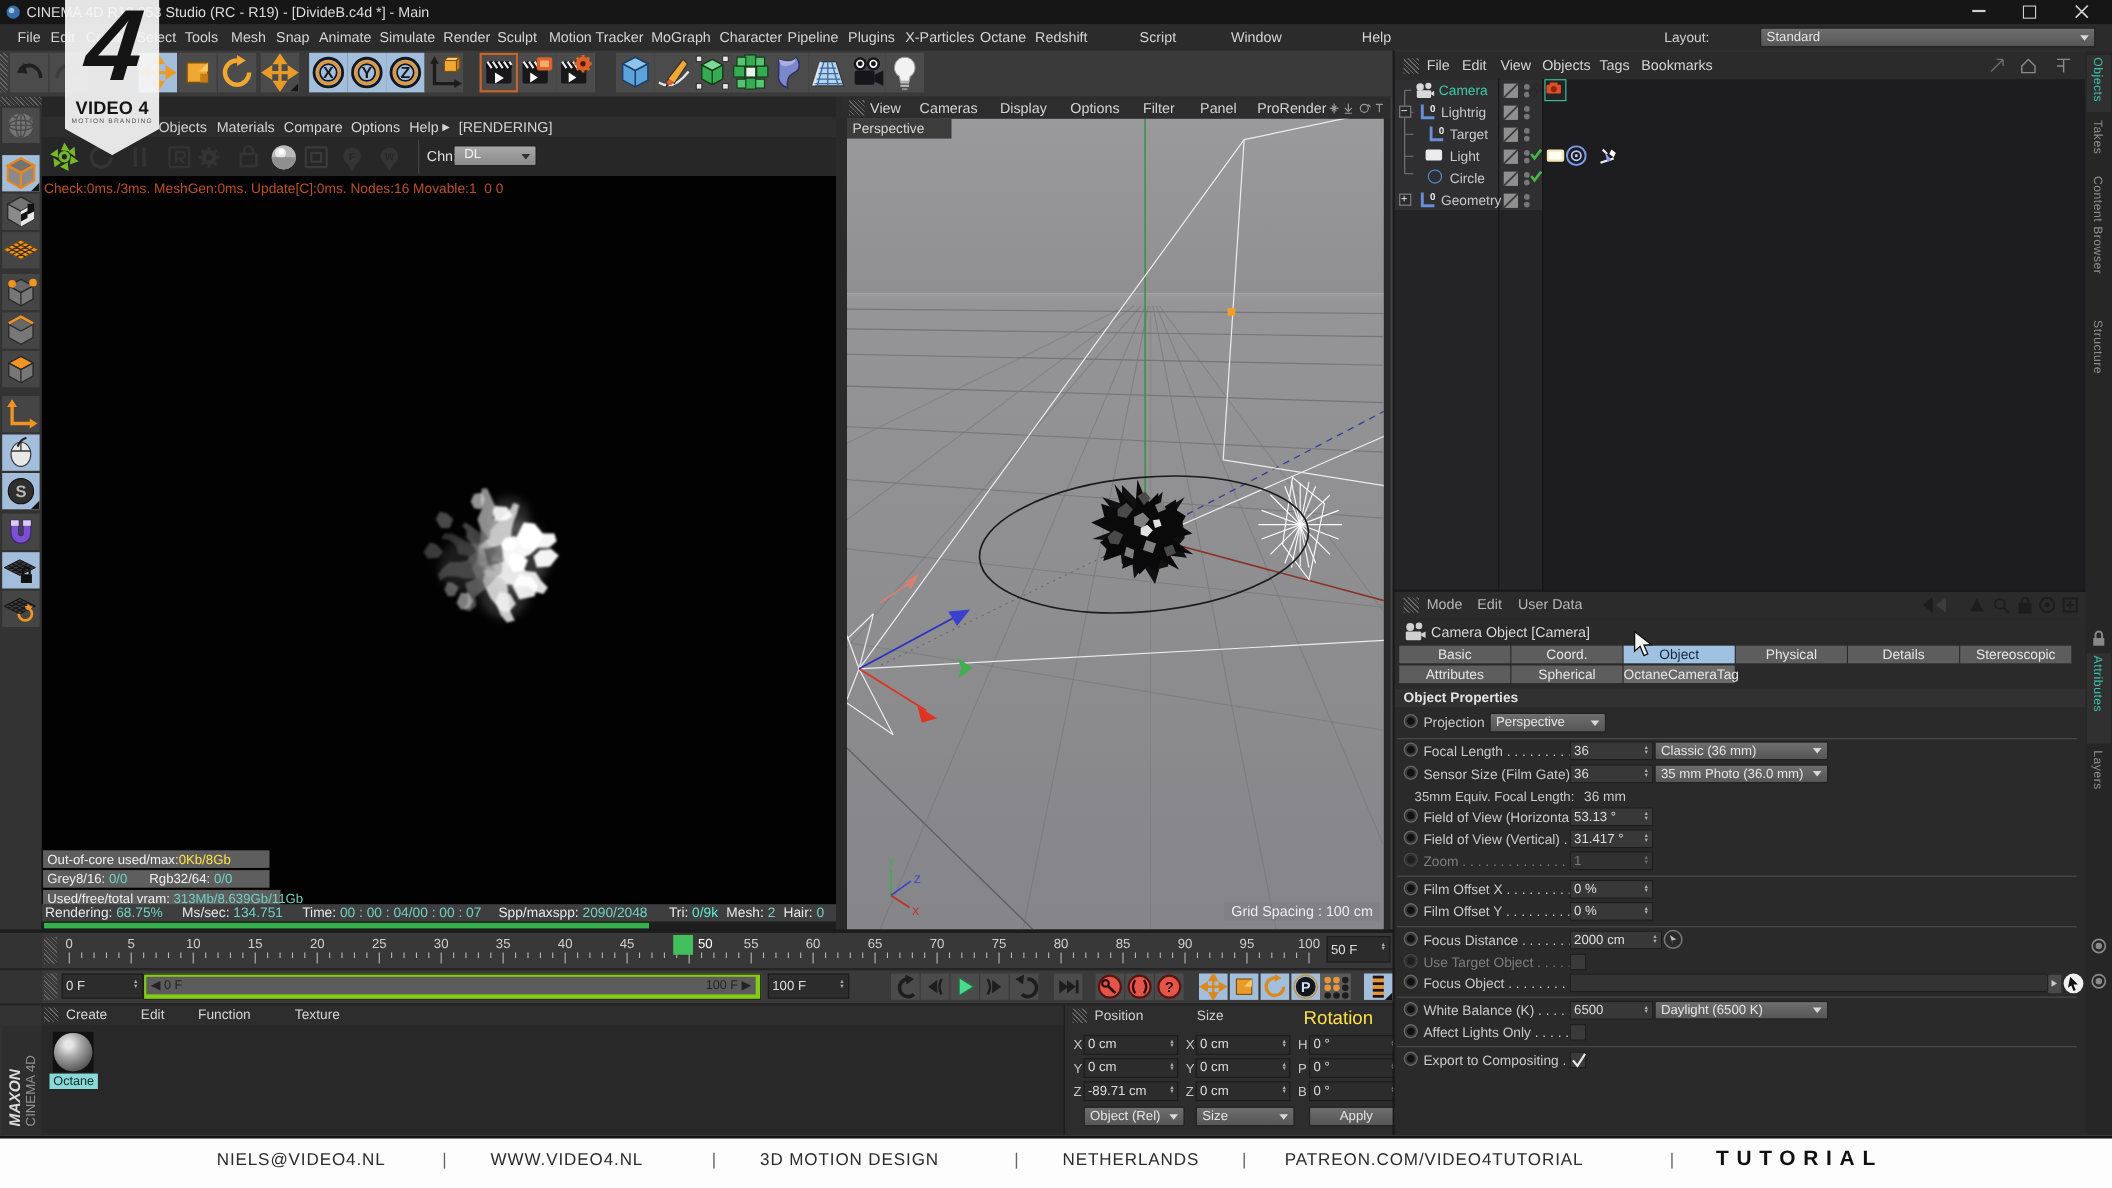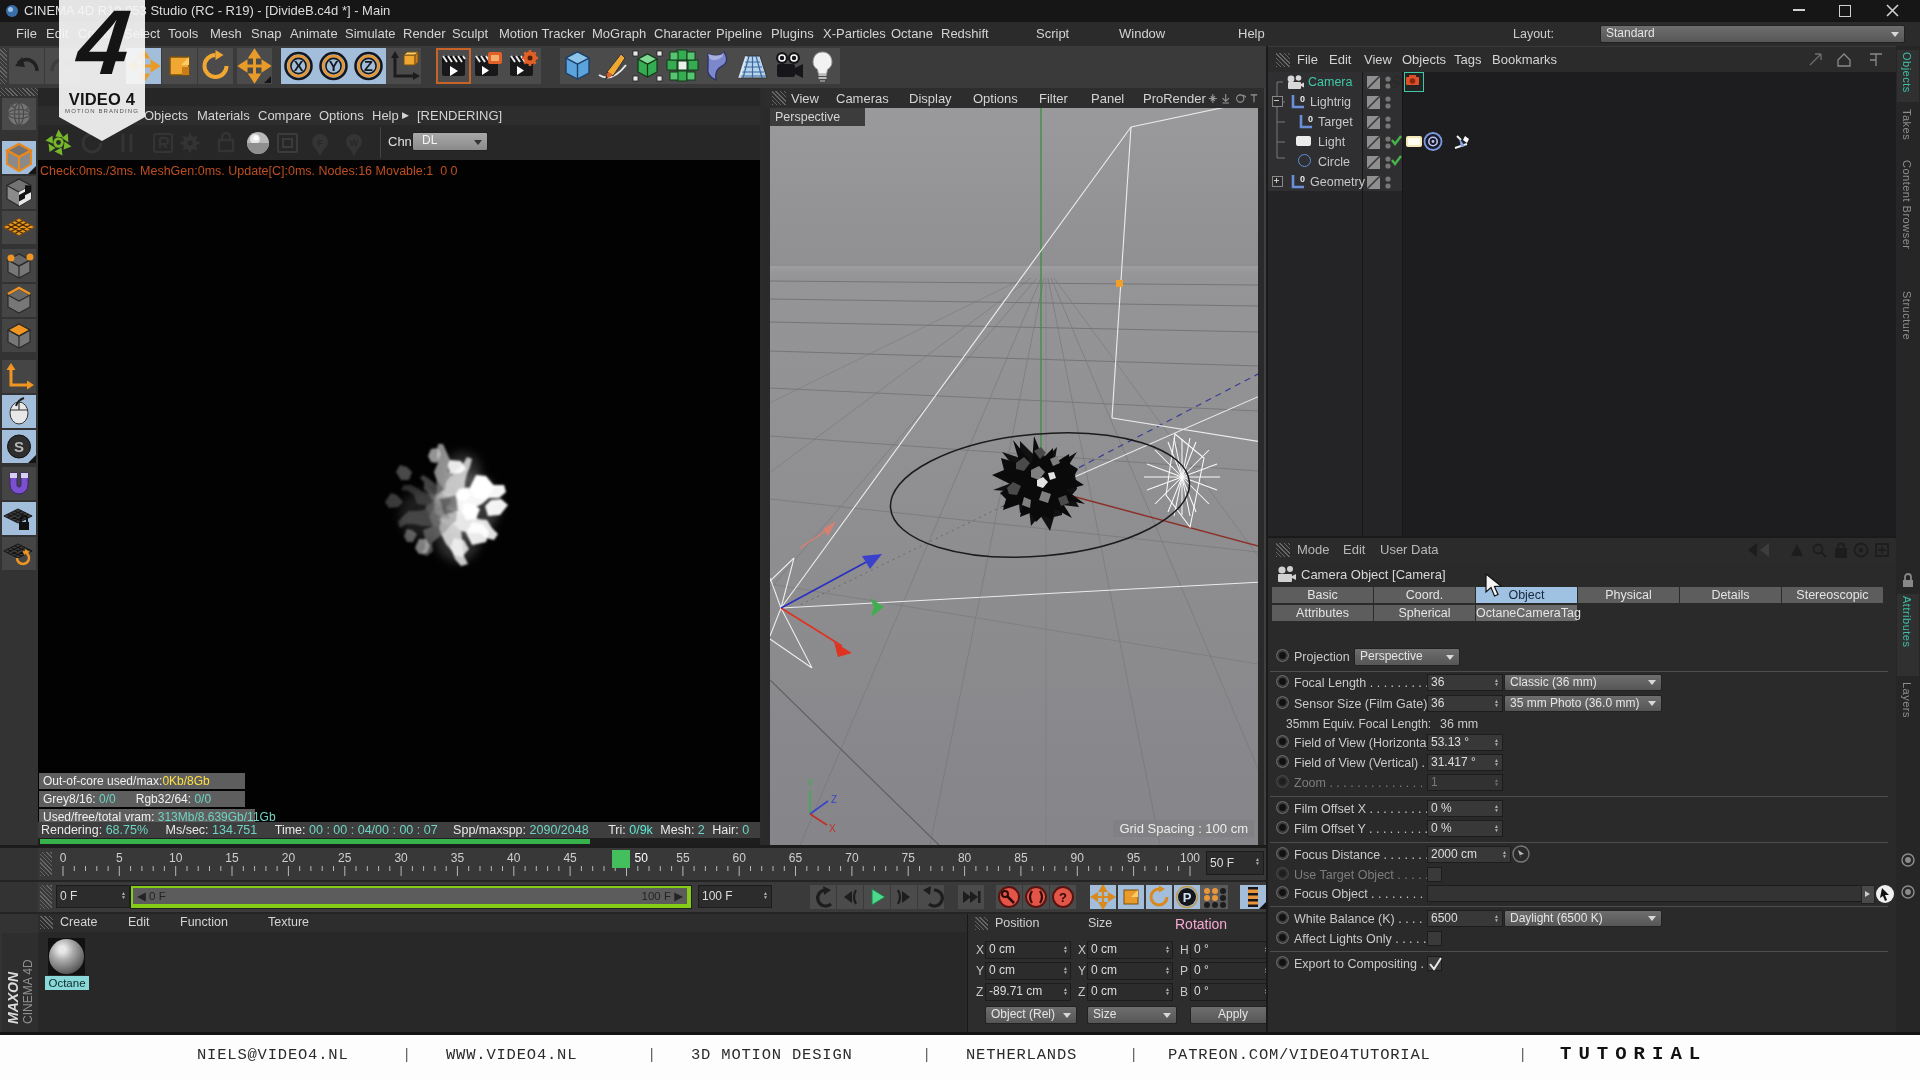--- a/index.html
+++ b/index.html
@@ -926,21 +926,21 @@
     </div>
     <div class="abs" style="left:10px;top:24px;width:37px;height:37px;background:#111;">
       <div class="abs" style="left:1px;top:1px;width:35px;height:35px;background:radial-gradient(circle at 38% 30%,#e8e8e8 0 10%,#a8a8a8 35%,#5e5e5e 72%,#2c2c2c 100%);border-radius:50%;"></div>
     </div>
     <div class="abs" style="left:7px;top:62px;width:44px;height:14px;background:#8ad8d8;color:#0a2a2a;font-size:11.5px;line-height:14px;text-align:center;">Octane</div>
     <div class="abs" style="left:929px;top:0;width:1px;height:118px;background:#191919;"></div>
     <div class="abs" style="left:930px;top:0;width:298px;height:118px;background:#2d2d2d;">
       <div class="hatch" style="left:7px;top:3px;width:13px;height:13px;"></div>
       <div class="abs" style="left:27px;top:2px;font-size:12.5px;color:#cfcfcf;">Position</div>
       <div class="abs" style="left:120px;top:2px;font-size:12.5px;color:#cfcfcf;">Size</div>
-      <div class="abs" style="left:207px;top:2px;font-size:14px;color:#f9a8d4;">Rotation</div>
+      <div class="abs" style="left:217px;top:2px;font-size:17px;color:#fde047;">Rotation</div>
       <div class="abs" style="left:8px;top:29px;font-size:12px;color:#c8c8c8;">X</div>
       <div class="abs" style="left:8px;top:50px;font-size:12px;color:#c8c8c8;">Y</div>
       <div class="abs" style="left:8px;top:71px;font-size:12px;color:#c8c8c8;">Z</div>
       <div class="fld" style="left:17px;top:27px;width:78px;height:16px;background:#2c2c2c;">0 cm<span class="spin" style="right:0;top:3px;">▲<br>▼</span></div>
       <div class="fld" style="left:17px;top:48px;width:78px;height:16px;background:#2c2c2c;">0 cm<span class="spin" style="right:0;top:3px;">▲<br>▼</span></div>
       <div class="fld" style="left:17px;top:69px;width:78px;height:16px;background:#2c2c2c;">-89.71 cm<span class="spin" style="right:0;top:3px;">▲<br>▼</span></div>
       <div class="abs" style="left:110px;top:29px;font-size:12px;color:#c8c8c8;">X</div>
       <div class="abs" style="left:110px;top:50px;font-size:12px;color:#c8c8c8;">Y</div>
       <div class="abs" style="left:110px;top:71px;font-size:12px;color:#c8c8c8;">Z</div>
       <div class="fld" style="left:119px;top:27px;width:78px;height:16px;background:#2c2c2c;">0 cm<span class="spin" style="right:0;top:3px;">▲<br>▼</span></div>
@@ -1141,20 +1141,21 @@
 
     <div class="abs" style="left:4px;top:49px;width:101px;height:16px;background:#5d5d5d;color:#e4e4e4;font-size:12.5px;text-align:center;line-height:16px;">Basic</div>
     <div class="abs" style="left:106px;top:49px;width:101px;height:16px;background:#5d5d5d;color:#e4e4e4;font-size:12.5px;text-align:center;line-height:16px;">Coord.</div>
     <div class="abs" style="left:208px;top:49px;width:101px;height:16px;background:#9fc2e2;color:#17273d;font-size:12.5px;text-align:center;line-height:16px;">Object</div>
     <div class="abs" style="left:310px;top:49px;width:101px;height:16px;background:#5d5d5d;color:#e4e4e4;font-size:12.5px;text-align:center;line-height:16px;">Physical</div>
     <div class="abs" style="left:412px;top:49px;width:101px;height:16px;background:#5d5d5d;color:#e4e4e4;font-size:12.5px;text-align:center;line-height:16px;">Details</div>
     <div class="abs" style="left:514px;top:49px;width:101px;height:16px;background:#5d5d5d;color:#e4e4e4;font-size:12.5px;text-align:center;line-height:16px;">Stereoscopic</div>
     <div class="abs" style="left:4px;top:67px;width:101px;height:16px;background:#5d5d5d;color:#e4e4e4;font-size:12.5px;text-align:center;line-height:16px;">Attributes</div>
     <div class="abs" style="left:106px;top:67px;width:101px;height:16px;background:#5d5d5d;color:#e4e4e4;font-size:12.5px;text-align:center;line-height:16px;">Spherical</div>
     <div class="abs" style="left:208px;top:67px;width:101px;height:16px;background:#6a6a6a;color:#e4e4e4;font-size:12.5px;text-align:center;line-height:16px;">OctaneCameraTag</div>
+    <div class="abs" style="left:0px;top:88px;width:620px;height:17px;background:#313131;color:#e2e2e2;font-size:12.5px;font-weight:bold;line-height:17px;padding-left:8px;">Object Properties</div>
 
     <div class="dot" style="left:8px;top:111px;"></div>
     <div class="lbl" style="left:26px;top:112px;">Projection</div>
     <div class="drop" style="left:86px;top:110px;width:94px;height:16px;"><span>Perspective</span><i class="ar"></i></div>
     <div class="abs" style="left:2px;top:133px;width:618px;height:1px;background:#4d4d4d;"></div>
     <div class="dot" style="left:8px;top:137px;"></div>
     <div class="lbl" style="left:26px;top:138px;">Focal Length . . . . . . . . . .</div>
     <div class="fld" style="left:159px;top:136px;width:68px;height:15px;">36<span class="spin" style="right:1px;top:3px;">▲<br>▼</span></div>
     <div class="drop" style="left:236px;top:136px;width:146px;height:15px;"><span>Classic (36 mm)</span><i class="ar" style="top:5px"></i></div>
     <div class="dot" style="left:8px;top:158px;"></div>
@@ -1240,21 +1241,21 @@
   </div>
 
   <div class="abs" style="left:0;top:845px;width:1266px;height:3px;background:#1c1c1c;"></div>
   <div class="abs" style="left:0;top:880px;width:1266px;height:2px;background:#242424;"></div>
   <div class="abs" style="left:0;top:912px;width:1266px;height:2px;background:#242424;"></div>
   <div class="abs" style="left:1266px;top:46px;width:2px;height:986px;background:#1a1a1a;"></div>
   <div class="abs" style="left:1268px;top:536px;width:628px;height:2px;background:#1a1a1a;"></div>
 
   <div class="abs" id="footer" style="left:0;top:1032px;width:1920px;height:48px;background:#fdfdfd;">
     <div class="abs" style="left:0;top:0;width:1920px;height:3px;background:#141414;"></div>
-    <div class="abs" style="left:0;top:14px;width:1920px;height:22px;font-size:15.5px;color:#2b2b2b;letter-spacing:0.8px;font-family:Liberation Mono, monospace;">
+    <div class="abs" style="left:0;top:14px;width:1920px;height:22px;font-size:15.5px;color:#2b2b2b;letter-spacing:0.8px;">
       <span class="abs" style="left:197px">NIELS@VIDEO4.NL</span>
       <span class="abs" style="left:402px;color:#666">|</span>
       <span class="abs" style="left:446px">WWW.VIDEO4.NL</span>
       <span class="abs" style="left:647px;color:#666">|</span>
       <span class="abs" style="left:691px">3D MOTION DESIGN</span>
       <span class="abs" style="left:922px;color:#666">|</span>
       <span class="abs" style="left:966px">NETHERLANDS</span>
       <span class="abs" style="left:1129px;color:#666">|</span>
       <span class="abs" style="left:1168px">PATREON.COM/VIDEO4TUTORIAL</span>
       <span class="abs" style="left:1518px;color:#666">|</span>

